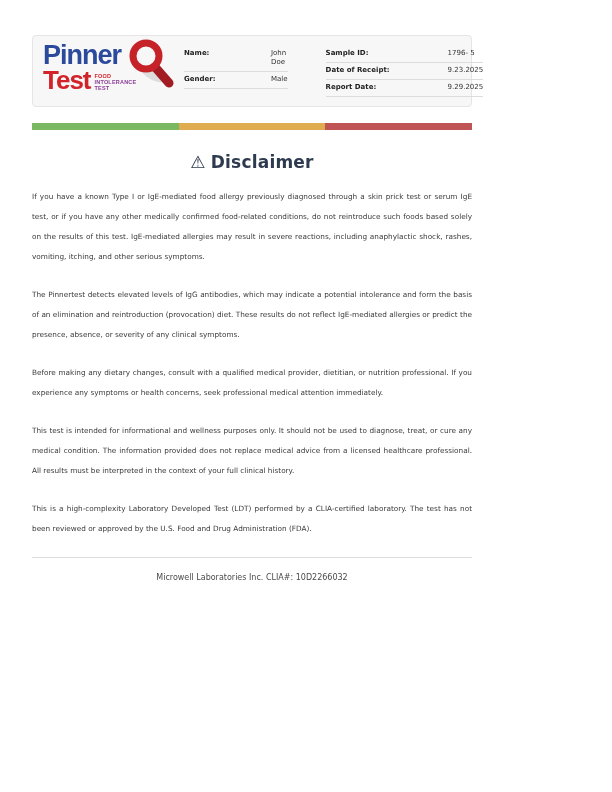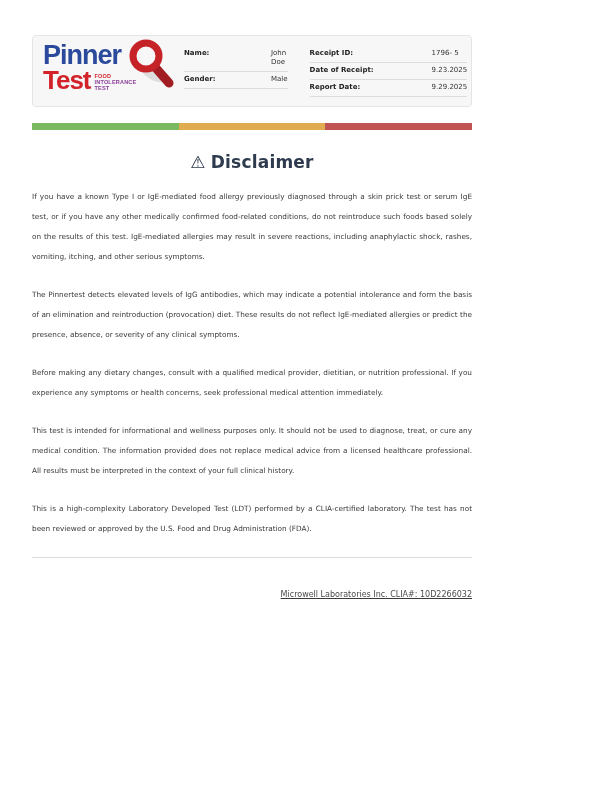--- a/index.html
+++ b/index.html
@@ -42,21 +42,21 @@
     margin-left: 4px; margin-bottom: 1px;
     font-family: "Liberation Sans", sans-serif;
     font-weight: bold; font-size: 5.5px; line-height: 6px;
     letter-spacing: 0.2px;
   }
   .tagline-food { color: #d2232a; }
   .tagline-intolerance, .tagline-test { color: #8a3c98; }
   .magnifier { position: absolute; top: -4px; right: -8px; }
 
   
-  .info-tables { flex: 1; display: flex; gap: 22px; margin-left: 16px; }
+  .info-tables { flex: 1; display: flex; gap: 38px; margin-left: 16px; }
   .info-table { flex: 1; }
   .info-row {
     display: flex;
     padding: 3px 0 4px 0;
     border-bottom: 1px solid #dcdcdc;
     font-size: 7px; line-height: 9px;
   }
   .info-label { font-weight: bold; color: #222; }
   .patient-table .info-label { width: 87px; }
   .sample-table  .info-label { width: 122px; }
@@ -84,21 +84,21 @@
     text-align: justify;
     color: #3a3a3a;
     margin-bottom: 18px;
   }
 
   
   .footer-divider {
     border: none; border-top: 1px solid #dcdcdc;
     margin-top: 7px;
   }
-  .footer { text-align: right; margin-top: 32px; text-decoration: underline; }
+  .footer { text-align: center; margin-top: 15px; }
   .footer p { font-size: 8px; color: #4a4a4a; line-height: 10px; }
   .footer .address-line { margin-top: 13px; }
 </style>
 </head>
 <body>
 
 <div class="page">
 
   <div class="header-panel">
 
@@ -129,21 +129,21 @@
           <span class="info-value">John Doe</span>
         </div>
         <div class="info-row">
           <span class="info-label">Gender:</span>
           <span class="info-value">Male</span>
         </div>
       </div>
 
       <div class="info-table sample-table">
         <div class="info-row">
-          <span class="info-label">Receipt ID:</span>
+          <span class="info-label">Sample ID:</span>
           <span class="info-value">1796- 5</span>
         </div>
         <div class="info-row">
           <span class="info-label">Date of Receipt:</span>
           <span class="info-value">9.23.2025</span>
         </div>
         <div class="info-row">
           <span class="info-label">Report Date:</span>
           <span class="info-value">9.29.2025</span>
         </div>

